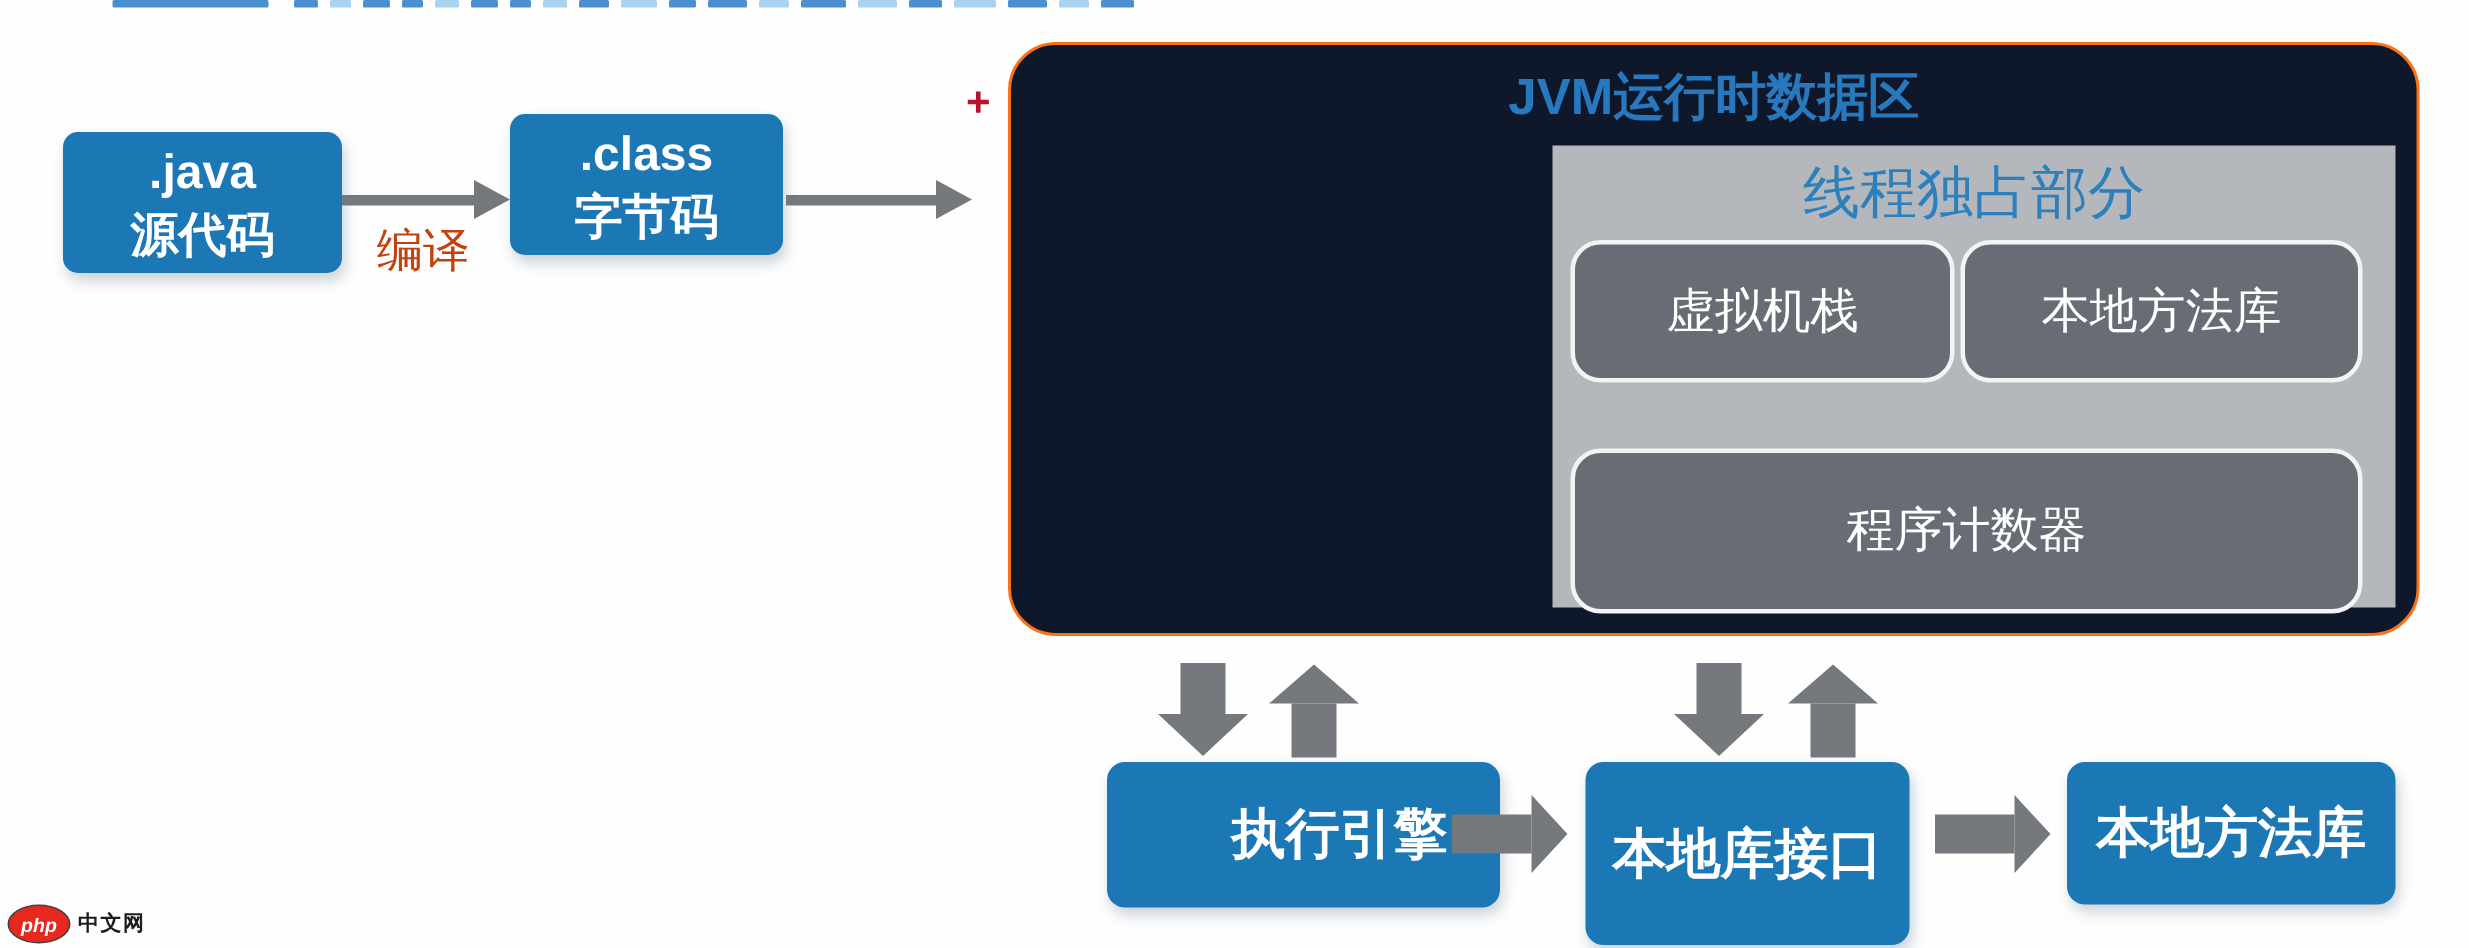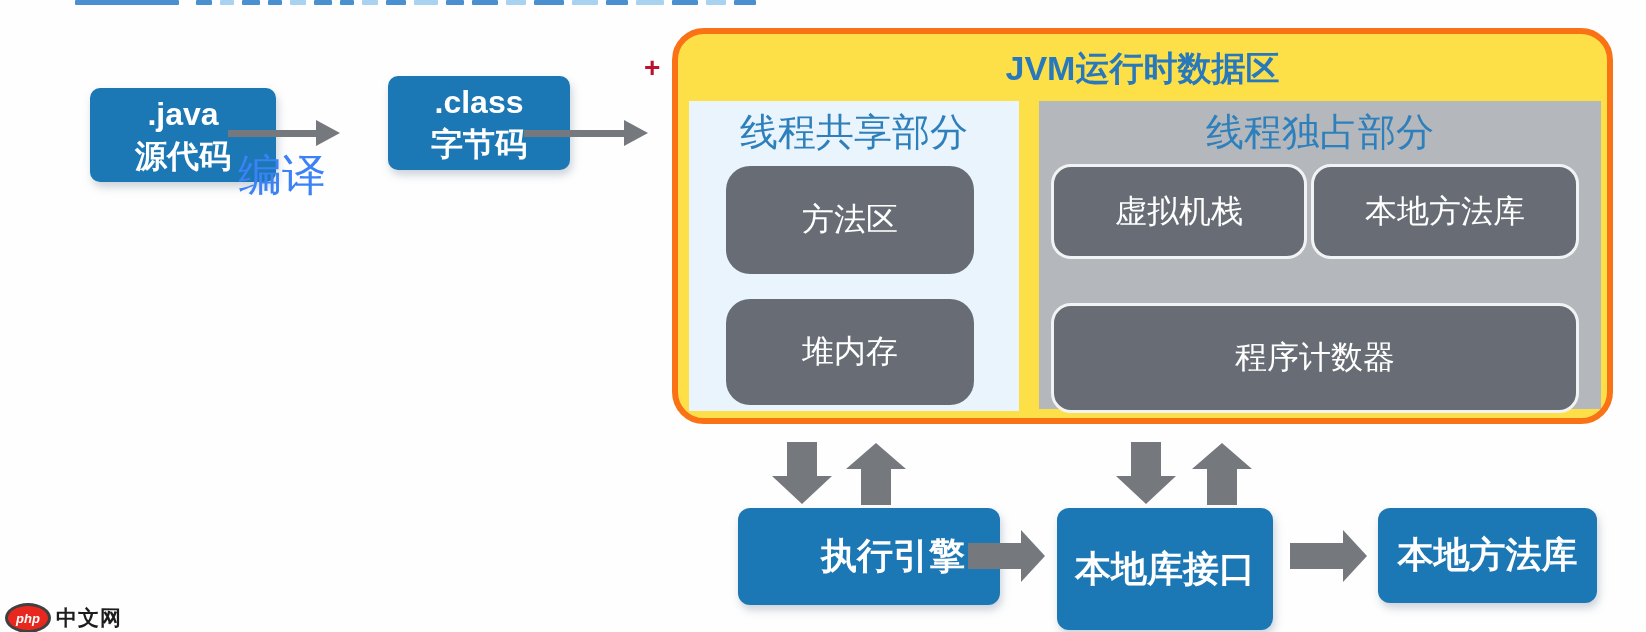--- a/index.html
+++ b/index.html
@@ -8,33 +8,32 @@
     font-family:"Liberation Sans","DejaVu Sans",sans-serif;
   }
   
   .frag{position:absolute;top:0;height:5px;border-radius:1px;}
   
   .blue-box{
     position:absolute;background:#1c77b5;color:#fff;border-radius:10px;
     display:flex;flex-direction:column;align-items:center;justify-content:center;
     font-weight:bold;text-align:center;
     box-shadow:2px 5px 9px rgba(110,130,150,.35);
-    margin-left:48px;
   }
   .blue-box .l1,.blue-box .l2{line-height:42px;font-size:32px;}
   
   .tarrow{position:absolute;display:flex;align-items:center;height:26px;}
   .tarrow .line{flex:1;height:7px;background:#75787d;}
   .tarrow .head{width:0;height:0;border-top:13px solid transparent;border-bottom:13px solid transparent;border-left:24px solid #75787d;}
-  .compile-label{position:absolute;font-size:44px;color:#3b82f6;text-align:center;}
+  .compile-label{position:absolute;font-size:31px;color:#c2410c;text-align:center;}
   .red-plus{position:absolute;color:#b91230;font-size:28px;font-weight:bold;line-height:28px;}
   
   .jvm-container{
     position:absolute;left:672px;top:28px;width:941px;height:396px;
-    background:#fde047;border:6px solid #f97316;border-radius:32px;box-sizing:border-box;
+    background:#0f172a;border:2px solid #f97316;border-radius:32px;box-sizing:border-box;
   }
   .jvm-title{position:absolute;left:0;top:12px;width:100%;text-align:center;
     font-size:34px;font-weight:bold;color:#2878be;}
   .panel{position:absolute;box-sizing:border-box;}
   .panel.shared{left:11px;top:67px;width:330px;height:310px;background:#e9f4fc;}
   .panel.exclusive{left:361px;top:67px;width:562px;height:308px;background:#b4b7bb;}
   .panel-title{position:absolute;left:0;top:6px;width:100%;text-align:center;
     font-size:38px;color:#2e80bc;}
   .dark-box{
     position:absolute;background:#686d75;color:#fff;border-radius:24px;
@@ -55,25 +54,25 @@
   .harrow .head{width:0;height:0;border-top:26px solid transparent;border-bottom:26px solid transparent;border-left:24px solid #75787d;}
   
   .engine-box{
     position:absolute;background:#1c77b5;color:#fff;border-radius:12px;
     display:flex;align-items:center;justify-content:center;
     font-size:36px;font-weight:bold;box-shadow:2px 5px 9px rgba(110,130,150,.35);
   }
   
   .watermark{position:absolute;left:5px;top:603px;display:flex;align-items:center;gap:5px;}
   .wm-badge{
-    width:40px;height:24px;background:#e8281e;border:3px solid #404040;border-radius:50%;
+    width:40px;height:24px;background:#e8281e;border:1px solid #404040;border-radius:50%;
     color:#fff;font-size:13px;font-weight:bold;font-style:italic;
     display:flex;align-items:center;justify-content:center;
   }
-  .wm-text{font-size:21px;font-weight:bold;color:#1c1c1c;letter-spacing:1px;}
+  .wm-text{font-size:14px;font-weight:bold;color:#1c1c1c;letter-spacing:1px;}
 </style>
 </head>
 <body>
 
 <div class="stage">
 
   <div id="fragments">
       <span class="frag" style="left: 75px; width: 104px; background: rgb(74, 143, 208);"></span>
       <span class="frag" style="left: 196px; width: 16px; background: rgb(74, 143, 208);"></span>
       <span class="frag" style="left: 220px; width: 14px; background: rgb(168, 210, 239);"></span>
@@ -116,25 +115,20 @@
   <div class="tarrow" style="left:524px;top:120px;width:124px;">
     <div class="line"></div>
       <div class="head"></div>
   </div>
 
   <div class="red-plus" style="left:644px;top:54px;">+</div>
 
   <div class="jvm-container">
     <div class="jvm-title">JVM运行时数据区</div>
 
-    <div class="panel shared">
-      <div class="panel-title">线程共享部分</div>
-      <div class="dark-box" style="left:37px;top:65px;width:248px;height:108px;">方法区</div>
-      <div class="dark-box" style="left:37px;top:198px;width:248px;height:106px;">堆内存</div>
-    </div>
 
     <div class="panel exclusive">
       <div class="panel-title">线程独占部分</div>
       <div class="dark-box bordered" style="left:12px;top:63px;width:256px;height:95px;">虚拟机栈</div>
       <div class="dark-box bordered" style="left:272px;top:63px;width:268px;height:95px;">本地方法库</div>
       <div class="dark-box bordered" style="left:12px;top:202px;width:528px;height:110px;">程序计数器</div>
     </div>
   </div>
 
   <div class="varrow down" style="left:772px;top:442px;">

